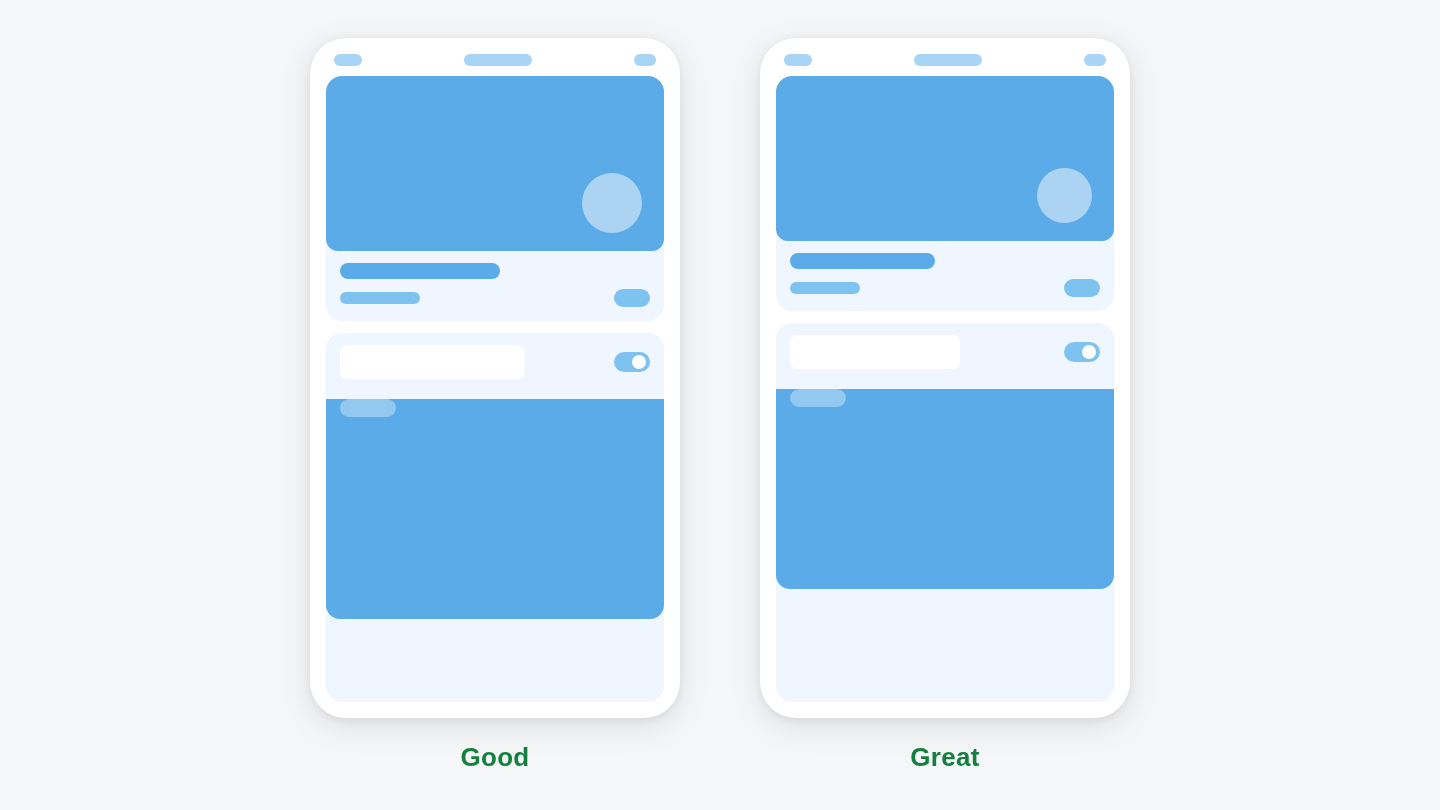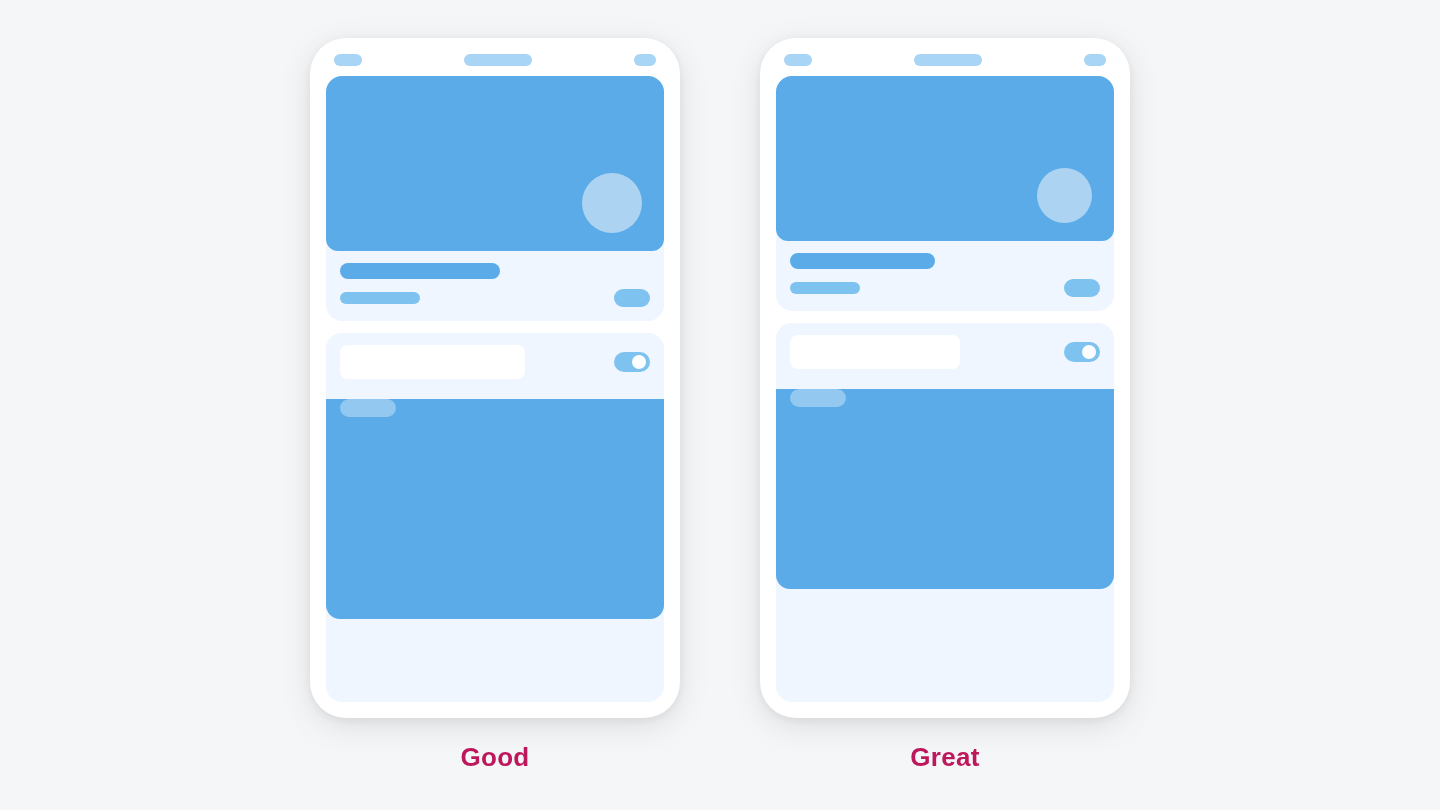--- a/index.html
+++ b/index.html
@@ -18,21 +18,21 @@
     .phone-wrapper {
       display: flex;
       flex-direction: column;
       align-items: center;
       gap: 24px;
     }
 
     .phone-label {
       font-size: 26px;
       font-weight: 700;
-      color: #be185d;
+      color: #15803d;
       letter-spacing: 0.3px;
     }
 
     .phone-frame {
       width: 370px;
       height: 680px;
       background: #ffffff;
       border-radius: 36px;
       box-shadow: 0 8px 32px rgba(0,0,0,0.10), 0 2px 8px rgba(0,0,0,0.06);
       padding: 0;

